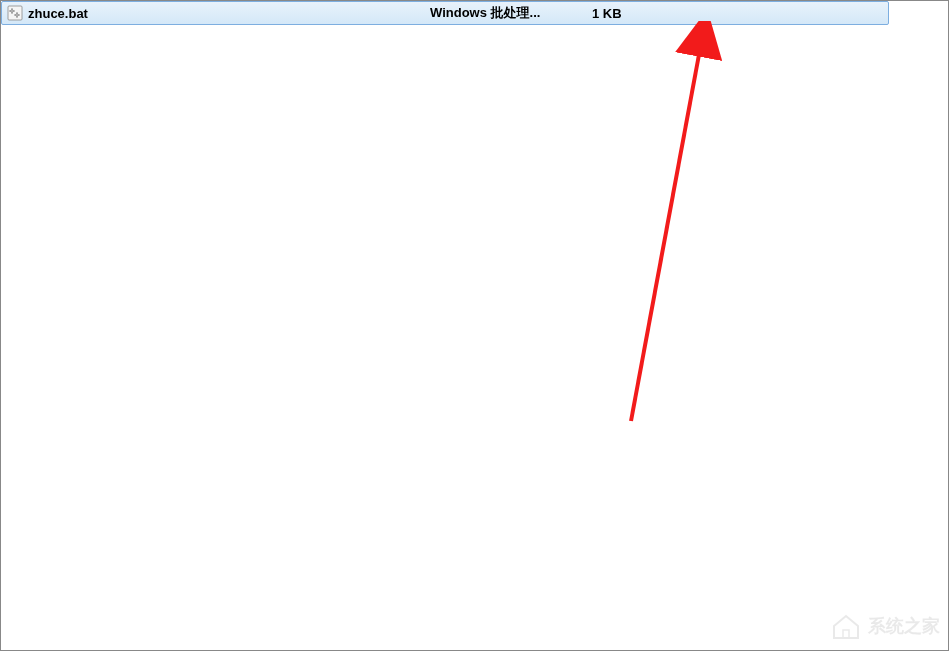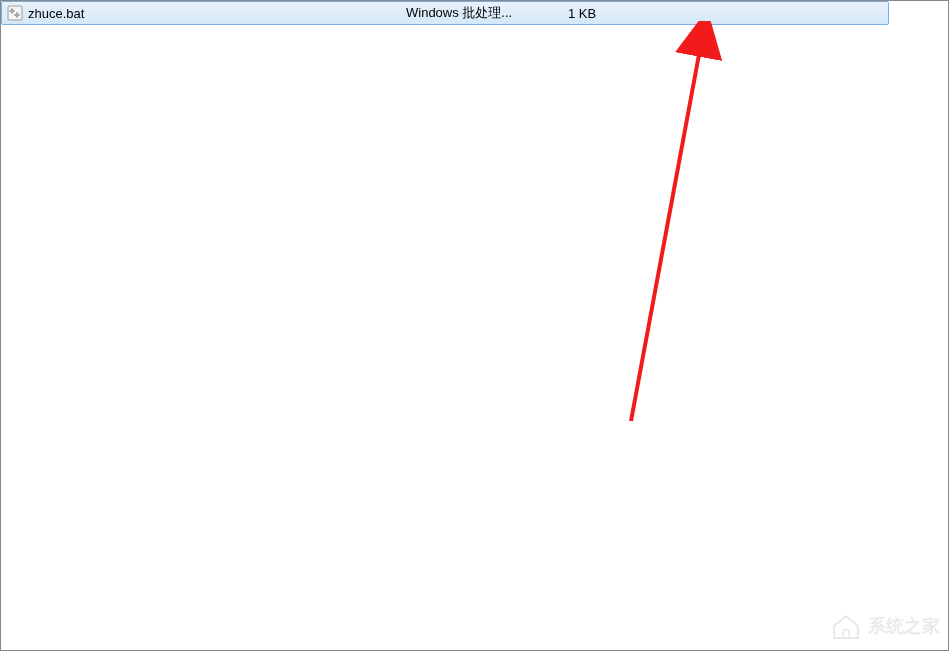--- a/index.html
+++ b/index.html
@@ -23,20 +23,21 @@
     .file-row {
       display: flex;
       align-items: center;
       height: 24px;
       background: linear-gradient(to bottom, #e8f2fb 0%, #d4e8f8 100%);
       border: 1px solid #7daee0;
       border-radius: 2px;
       padding: 0 4px;
       color: #000;
       width: 888px;
+      font-weight: bold;
     }
     .file-icon {
       width: 18px;
       height: 18px;
       margin-right: 4px;
       flex-shrink: 0;
       display: flex;
       align-items: center;
       justify-content: center;
     }
@@ -55,20 +56,21 @@
       text-align: right;
       padding-right: 20px;
       white-space: nowrap;
     }
     .file-type {
       flex: 0 0 170px;
       white-space: nowrap;
       overflow: hidden;
       text-overflow: ellipsis;
       padding-left: 8px;
+      margin-left: 24px;
     }
     .file-size {
       flex: 1 1 auto;
       padding-right: 8px;
       white-space: nowrap;
     }
     .arrow-annotation {
       position: absolute;
       top: 20px;
       left: 550px;

